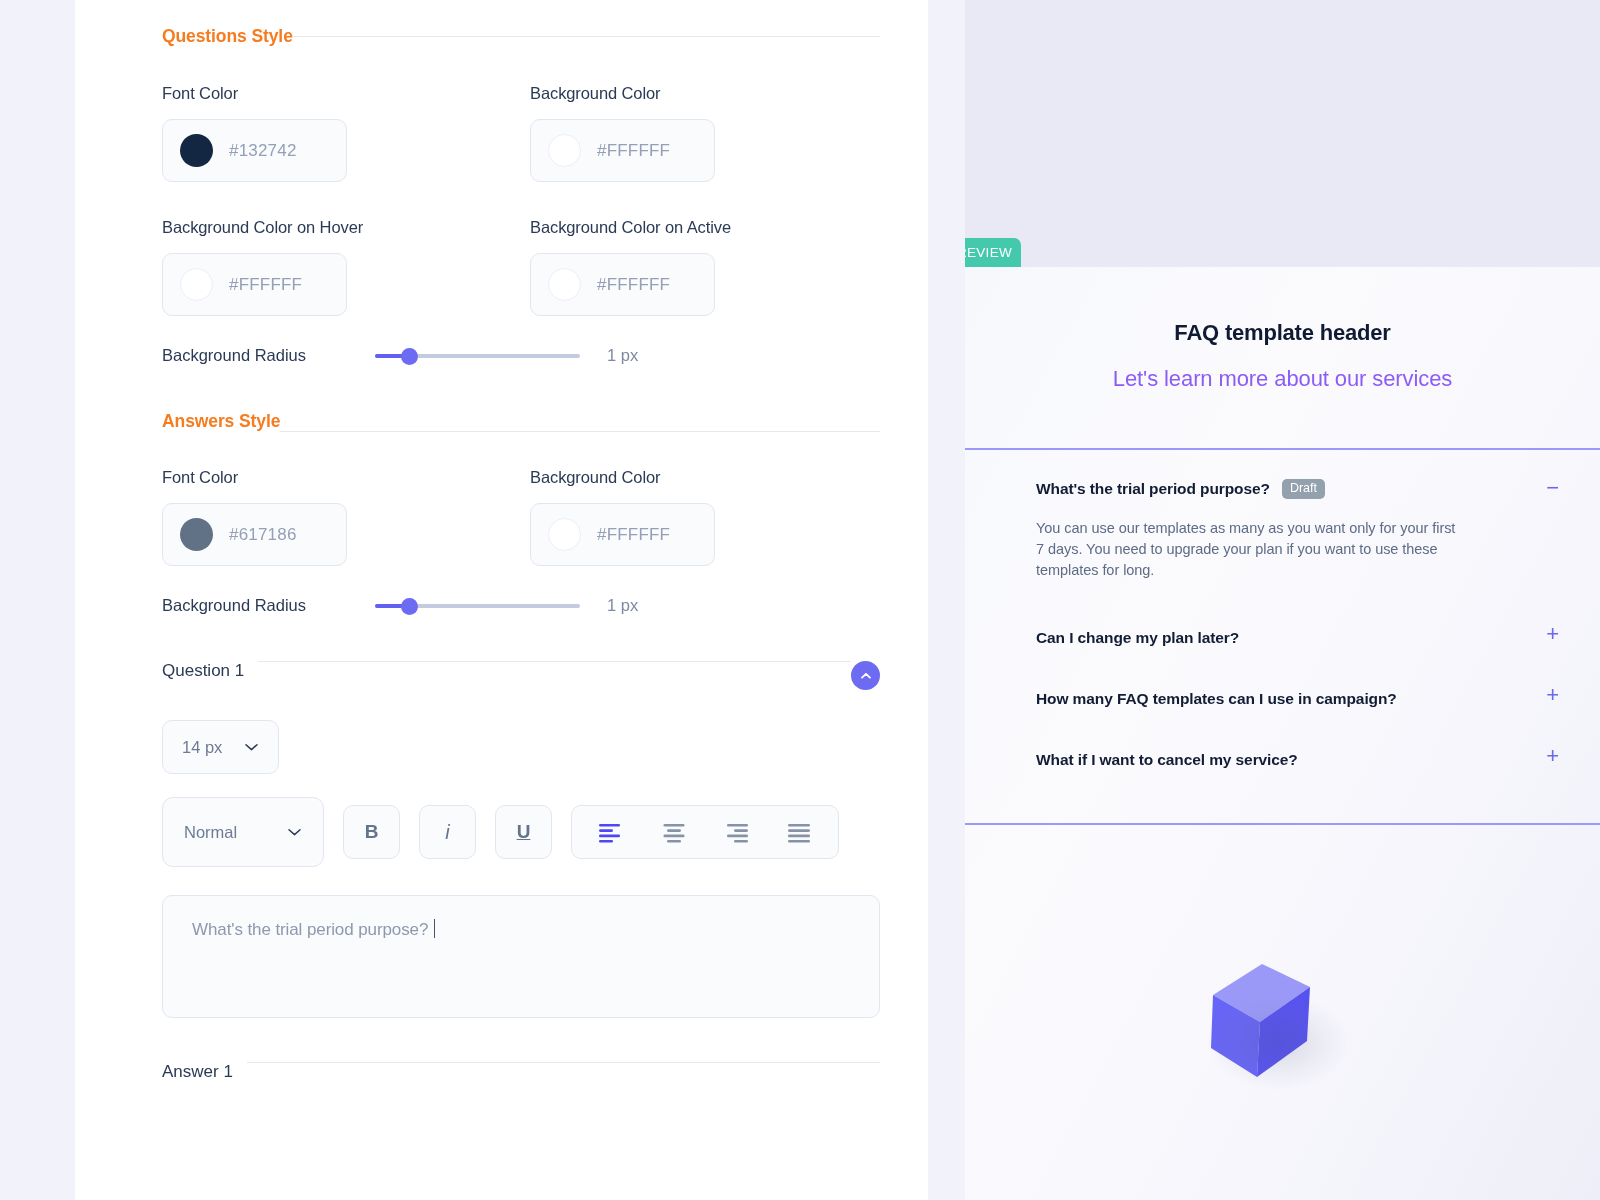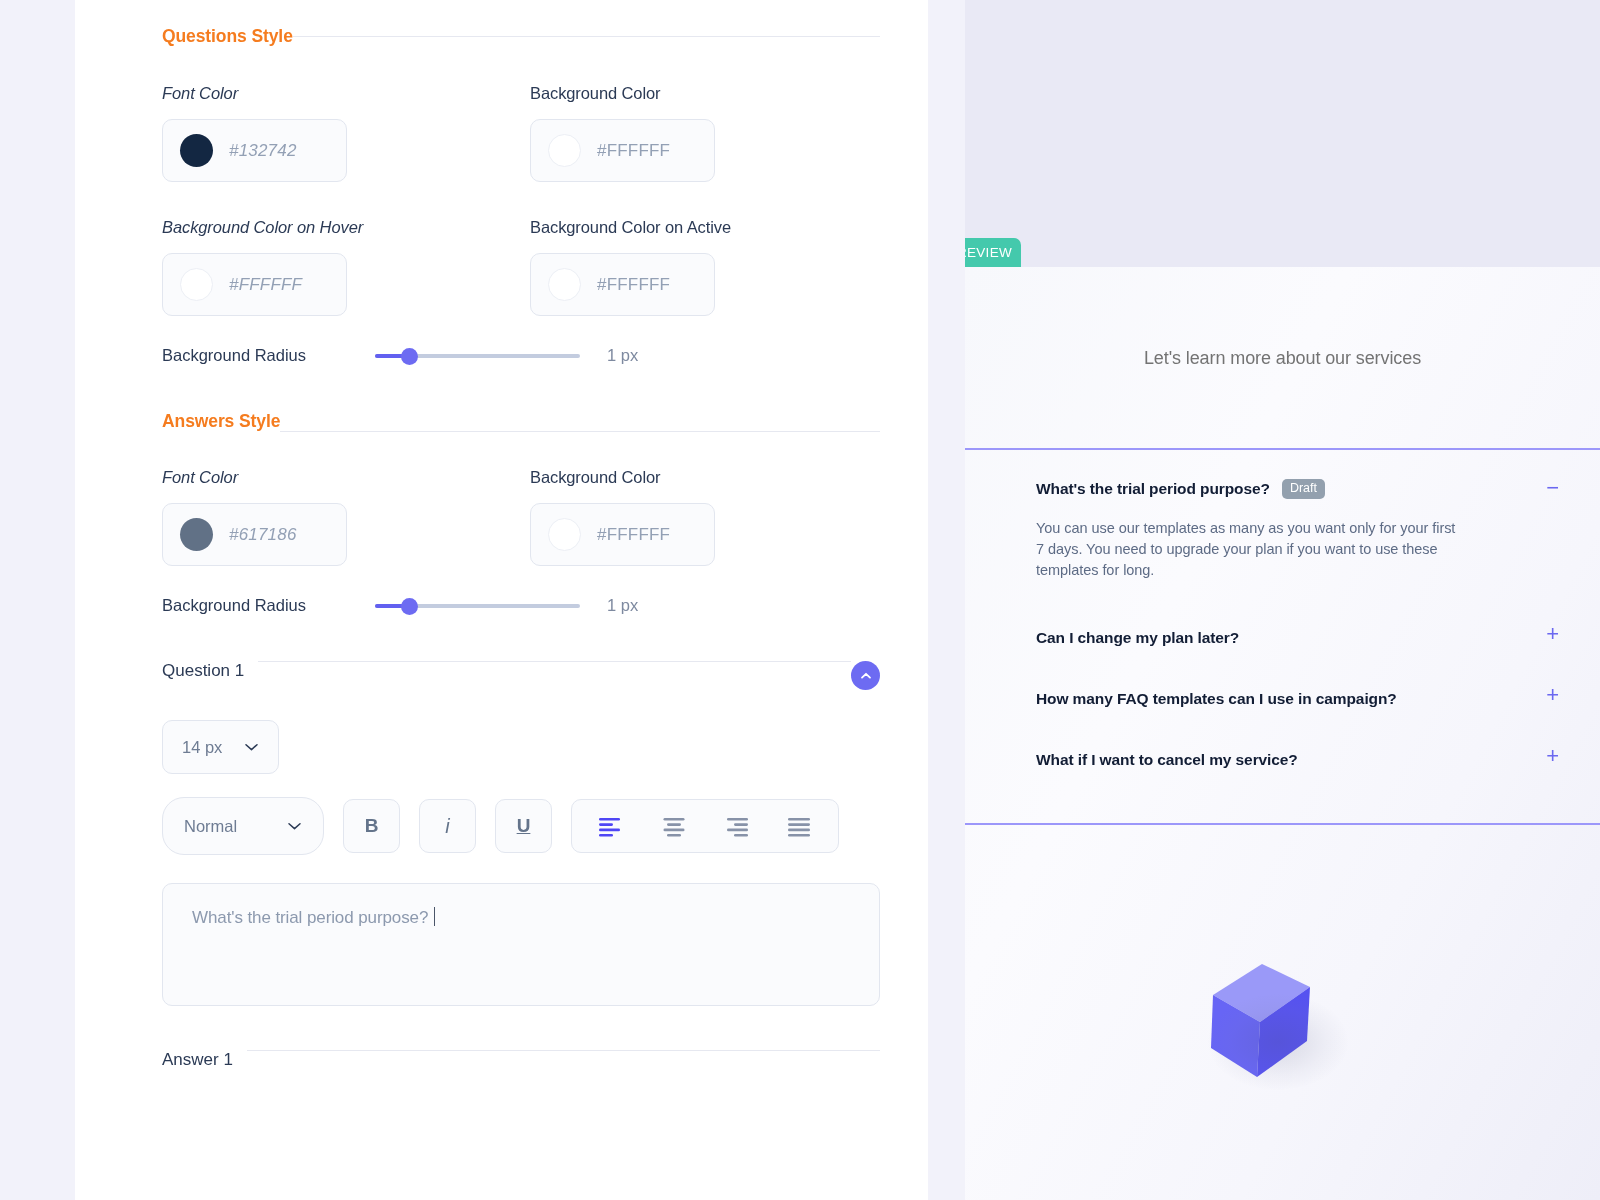--- a/index.html
+++ b/index.html
@@ -62,21 +62,21 @@
     font-size: 16.5px;
     color: #2b3a55;
     font-weight: 400;
     letter-spacing: -0.1px;
   }
 
   .row2 {
     display: flex;
     gap: 0;
   }
-  .col-a { width: 368px; font-style: italic; }
+  .col-a { width: 368px; }
   .col-b { width: 350px; }
 
   
   .color-input {
     margin-top: 16px;
     width: 185px;
     height: 63px;
     border: 1px solid #e2e6ef;
     border-radius: 10px;
     background: #fafbfd;
@@ -208,23 +208,23 @@
   .select-size .txt { color: #6e7c93; }
 
   .ctl-row2 {
     display: flex;
     align-items: center;
     margin-top: 23px;
     gap: 19px;
   }
   .select-weight {
     width: 162px;
-    height: 58px;
+    height: 70px;
     border: 1px solid #e2e6ef;
-    border-radius: 22px;
+    border-radius: 11px;
     background: #fafbfd;
     display: flex;
     align-items: center;
     padding: 0 21px;
     justify-content: space-between;
   }
   .select-weight .txt { font-size: 16.5px; color: #6e7c93; }
 
   .sq-btn {
     width: 57px;
@@ -330,23 +330,23 @@
     width: 635px;
     text-align: center;
   }
   .faq-title {
     font-size: 22px;
     font-weight: 700;
     color: #101b33;
     letter-spacing: -0.2px;
   }
   .faq-sub {
-    margin-top: 28px;
-    font-size: 18px;
-    color: #737373;
+    margin-top: 20px;
+    font-size: 22px;
+    color: #8b5cf6;
     letter-spacing: -0.1px;
   }
 
   .hr-purple {
     position: absolute;
     left: 0;
     width: 635px;
     height: 2px;
     background: #9c97fa;
   }
@@ -576,20 +576,21 @@
 
   <div class="preview-panel">
     <div class="preview-top-bg"></div>
     <div class="preview-body"></div>
 
     <div class="preview-tag">
       <span>PREVIEW</span>
     </div>
 
     <div class="faq-header">
+      <div class="faq-title">FAQ template header</div>
       <div class="faq-sub">Let's learn more about our services</div>
     </div>
 
     <div class="hr-purple hr-top"></div>
 
     <div class="faq-list">
 
       <div class="faq-item" style="padding-top:31px;">
         <div class="faq-q-row">
           <span class="faq-q">What's the trial period purpose?</span>

